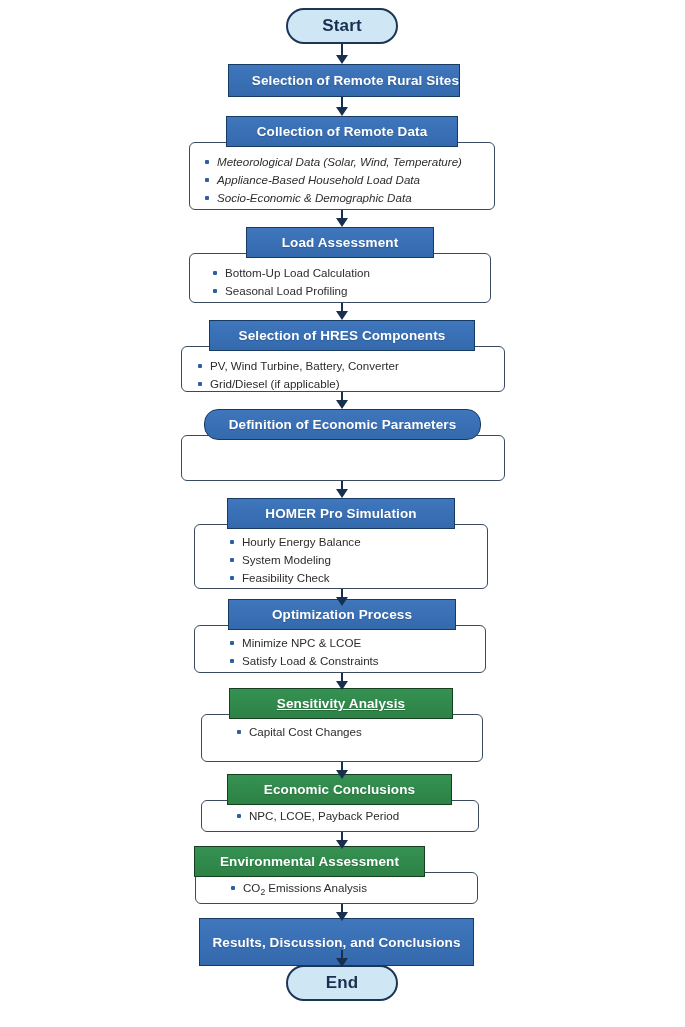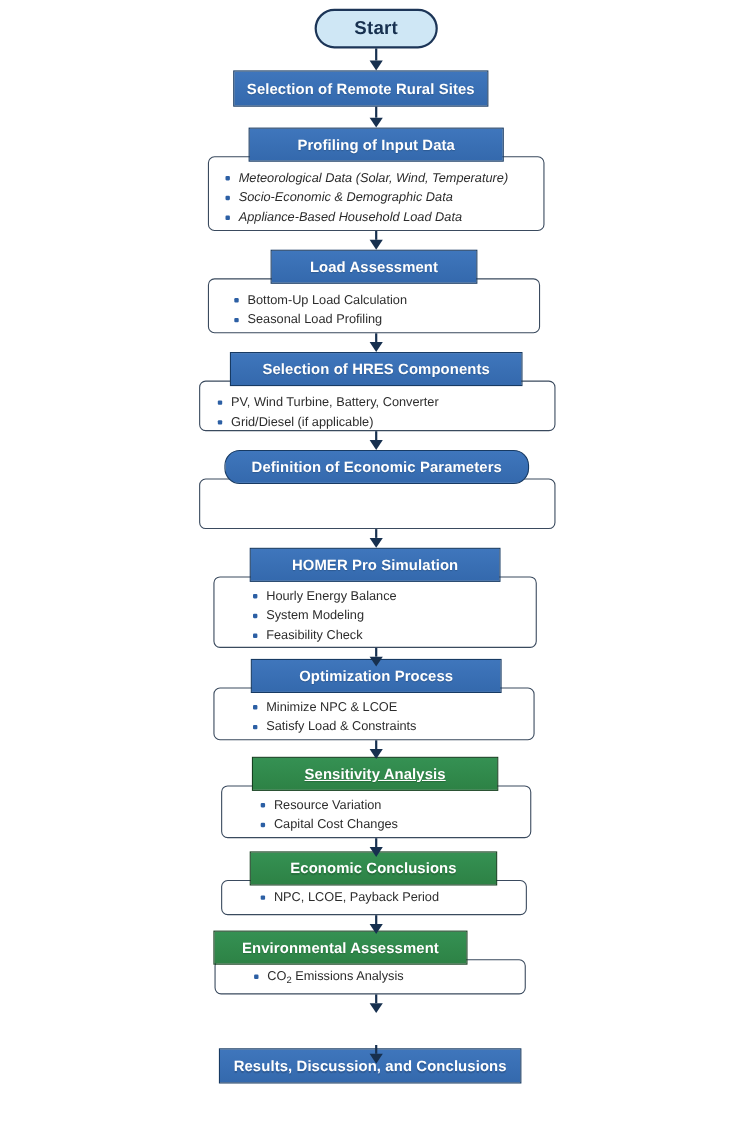--- a/index.html
+++ b/index.html
@@ -137,37 +137,37 @@
 
   <div class="terminal" style="left:286px; top:8px; width:112px; height:36px;">
     <span>Start</span>
   </div>
 
   <div class="arrow" style="left:335px; top:44px; width:14px; height:20px;">
     <div class="stem" style="height:11px;"></div>
       <div class="head"></div>
   </div>
 
-  <div class="bar blue" style="left:212px; top:64px; width:232px; height:33px;">
+  <div class="bar blue" style="left:228px; top:64px; width:232px; height:33px;justify-content:flex-end;">
     <span>Selection of Remote Rural Sites</span>
   </div>
 
   <div class="arrow" style="left:335px; top:97px; width:14px; height:19px;">
     <div class="stem" style="height:10px;"></div>
       <div class="head"></div>
   </div>
 
   <div class="body" style="left:189px; top:142px; width:306px; height:68px;"></div>
   <div class="header blue" style="left:226px; top:116px; width:232px; height:31px;">
-    <span>Profiling of Input Data</span>
+    <span>Collection of Remote Data</span>
   </div>
   <ul class="bullets" style="left:203px; top:153px; width:290px;font-style:italic;">
     <li>Meteorological Data (Solar, Wind, Temperature)</li>
+    <li>Appliance-Based Household Load Data</li>
     <li>Socio-Economic &amp; Demographic Data</li>
-    <li>Appliance-Based Household Load Data</li>
   </ul>
 
   <div class="arrow" style="left:335px; top:210px; width:14px; height:17px;">
     <div class="stem" style="height:8px;"></div>
       <div class="head"></div>
   </div>
 
   <div class="body" style="left:189px; top:253px; width:302px; height:50px;"></div>
   <div class="header blue" style="left:246px; top:227px; width:188px; height:31px;">
     <span>Load Assessment</span>
@@ -233,21 +233,20 @@
   <div class="arrow" style="left:335px; top:673px; width:14px; height:17px;">
     <div class="stem" style="height:8px;"></div>
       <div class="head"></div>
   </div>
 
   <div class="body" style="left:201px; top:714px; width:282px; height:48px;"></div>
   <div class="header green" style="left:229px; top:688px; width:224px; height:31px;text-decoration:underline;">
     <span>Sensitivity Analysis</span>
   </div>
   <ul class="bullets" style="left:235px; top:723px; width:240px;">
-    <li>Resource Variation</li>
     <li>Capital Cost Changes</li>
   </ul>
 
   <div class="arrow" style="left:335px; top:762px; width:14px; height:17px;">
     <div class="stem" style="height:8px;"></div>
       <div class="head"></div>
   </div>
 
   <div class="body" style="left:201px; top:800px; width:278px; height:32px;"></div>
   <div class="header green" style="left:227px; top:774px; width:225px; height:31px;">
@@ -268,23 +267,26 @@
   </div>
   <ul class="bullets" style="left:229px; top:879px; width:240px;">
     <li>CO<sub>2</sub> Emissions Analysis</li>
   </ul>
 
   <div class="arrow" style="left:335px; top:904px; width:14px; height:17px;">
     <div class="stem" style="height:8px;"></div>
       <div class="head"></div>
   </div>
 
-  <div class="bar blue" style="left:199px; top:918px; width:275px; height:32px;margin-top:35px;">
+  <div class="bar blue" style="left:199px; top:918px; width:275px; height:48px;">
     <span>Results, Discussion, and Conclusions</span>
   </div>
 
   <div class="arrow" style="left:335px; top:950px; width:14px; height:17px;">
     <div class="stem" style="height:8px;"></div>
       <div class="head"></div>
   </div>
 
+  <div class="terminal" style="left:286px; top:965px; width:112px; height:36px;">
+    <span>End</span>
+  </div>
 
 </div>
 
 </body></html>

